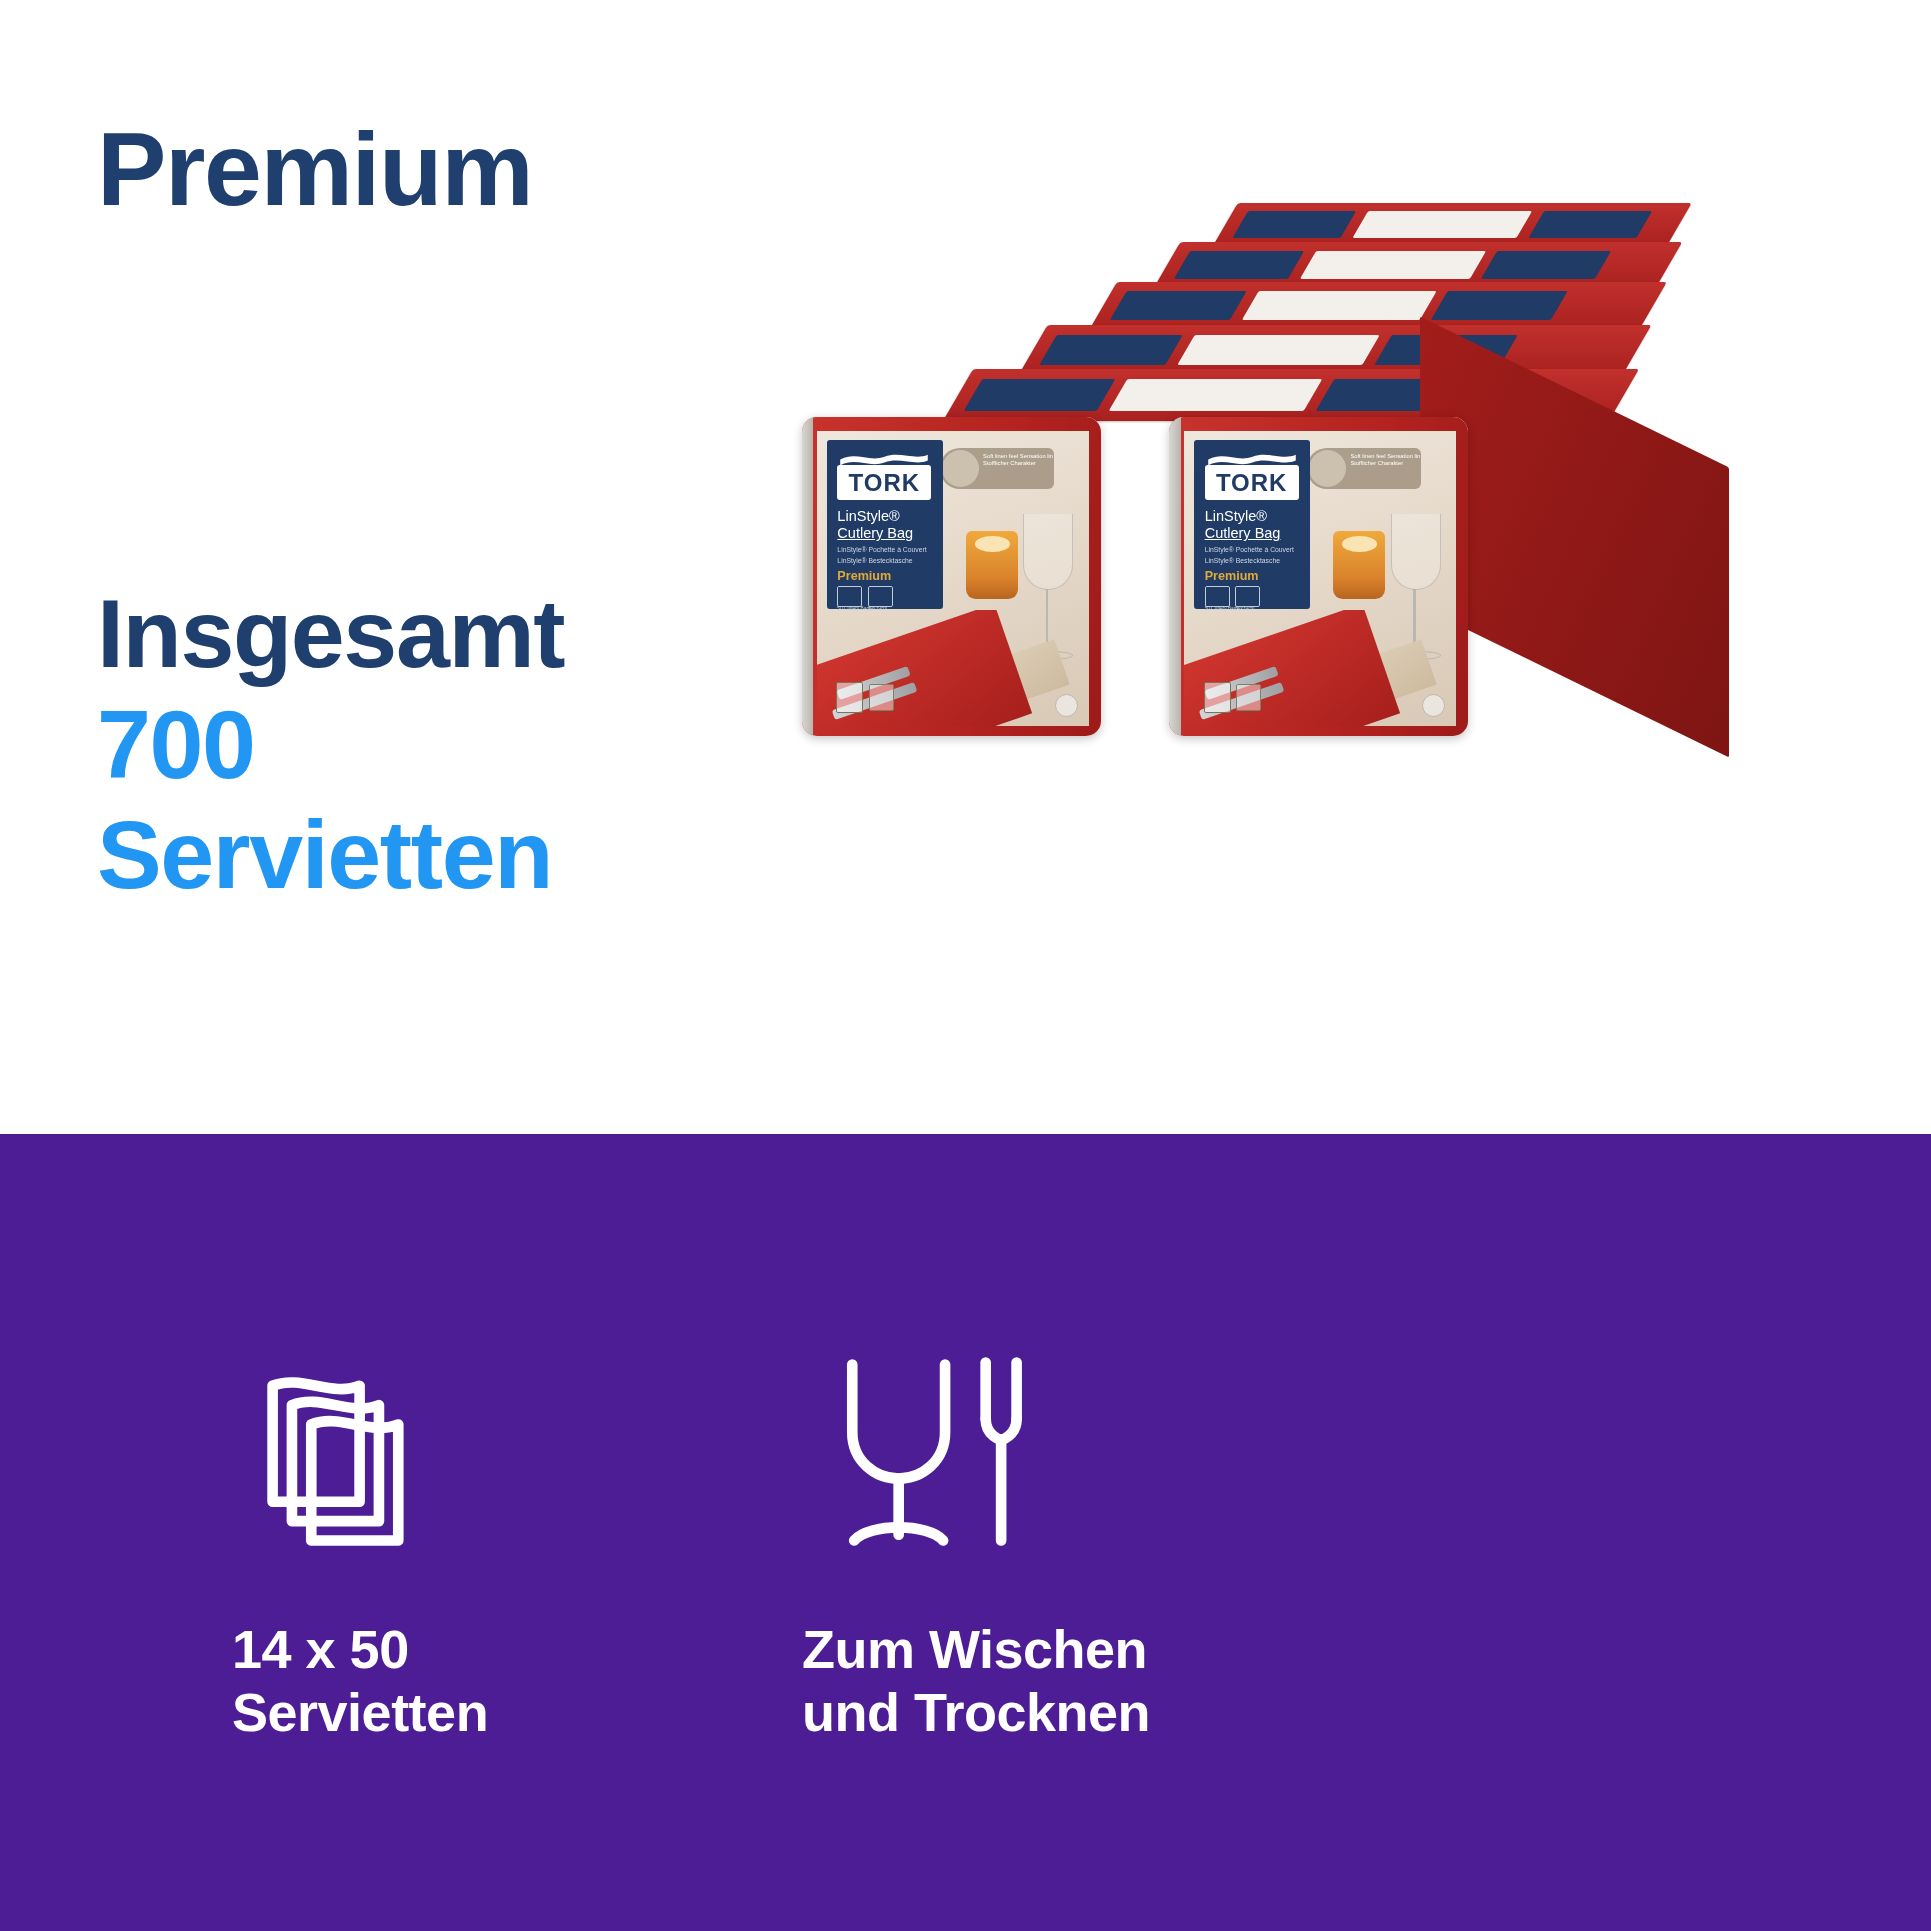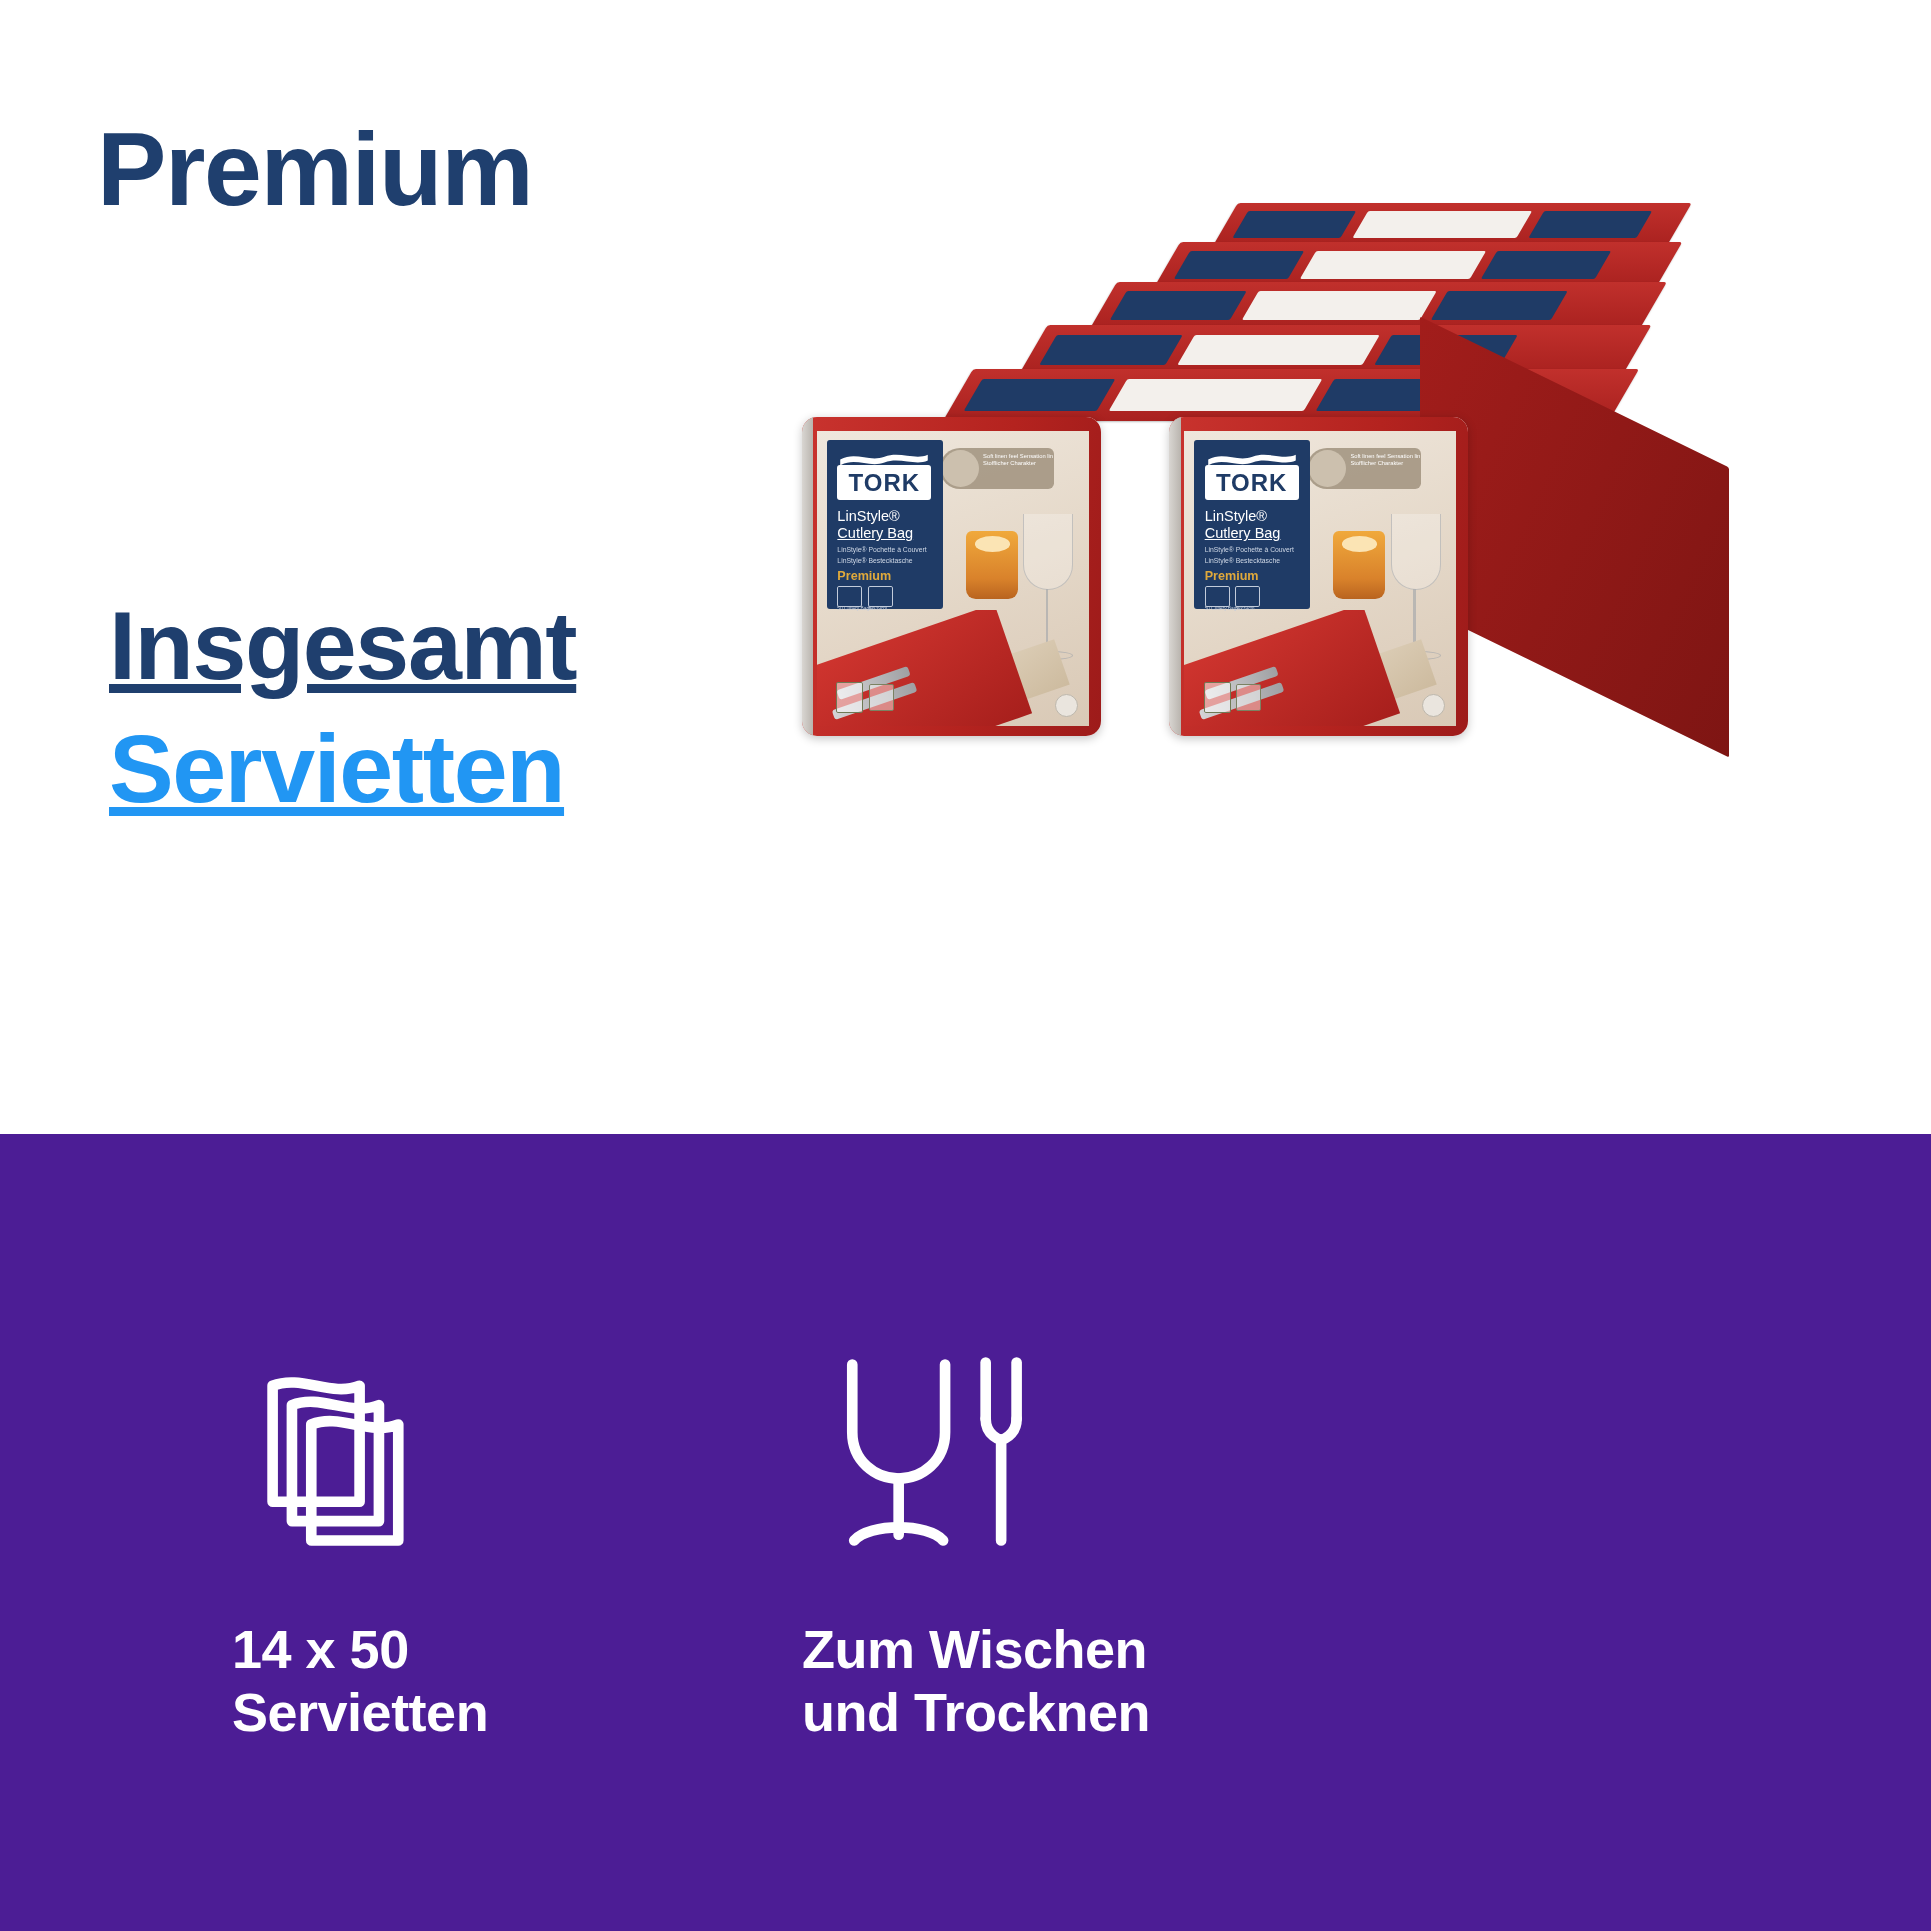--- a/index.html
+++ b/index.html
@@ -42,22 +42,21 @@
     position: absolute;
     left: 97px;
     top: 579px;
     width: 734px;
   }
   .subhead-line {
     font-size: 97px;
     font-weight: bold;
     line-height: 1.14;
     letter-spacing: -1.4px;
-    margin: 12px;
-    text-decoration: underline;
+    margin: 0;
   }
   .subhead-dark { color: #1F3F6E; }
   .subhead-accent { color: #2196F3; }
 
   
   #product-photo {
     position: absolute;
     left: 792px;
     top: 203px;
     width: 1023px;
@@ -337,20 +336,21 @@
 <body>
 
 <div id="top-section">
 
   <div id="headline-block">
     <div class="headline">Premium</div>
   </div>
 
   <div id="subhead-block">
     <div class="subhead-line subhead-dark">Insgesamt</div>
+    <div class="subhead-line subhead-accent">700</div>
     <div class="subhead-line subhead-accent">Servietten</div>
   </div>
 
   <div id="product-photo">
 
     <div class="row-strip" style="left:433px; top:0px;   width:454px; height:44px; transform: skewX(-30deg);">
       <div class="lid-label" style="left:15.4px; top:7.7px;  width:108px; height:27px;"></div>
       <div class="lid-white" style="left:135px; top:7.7px; width:164px; height:27px;"></div>
       <div class="lid-label" style="left:311px; top:7.7px; width:108px; height:27px;"></div>
     </div>

